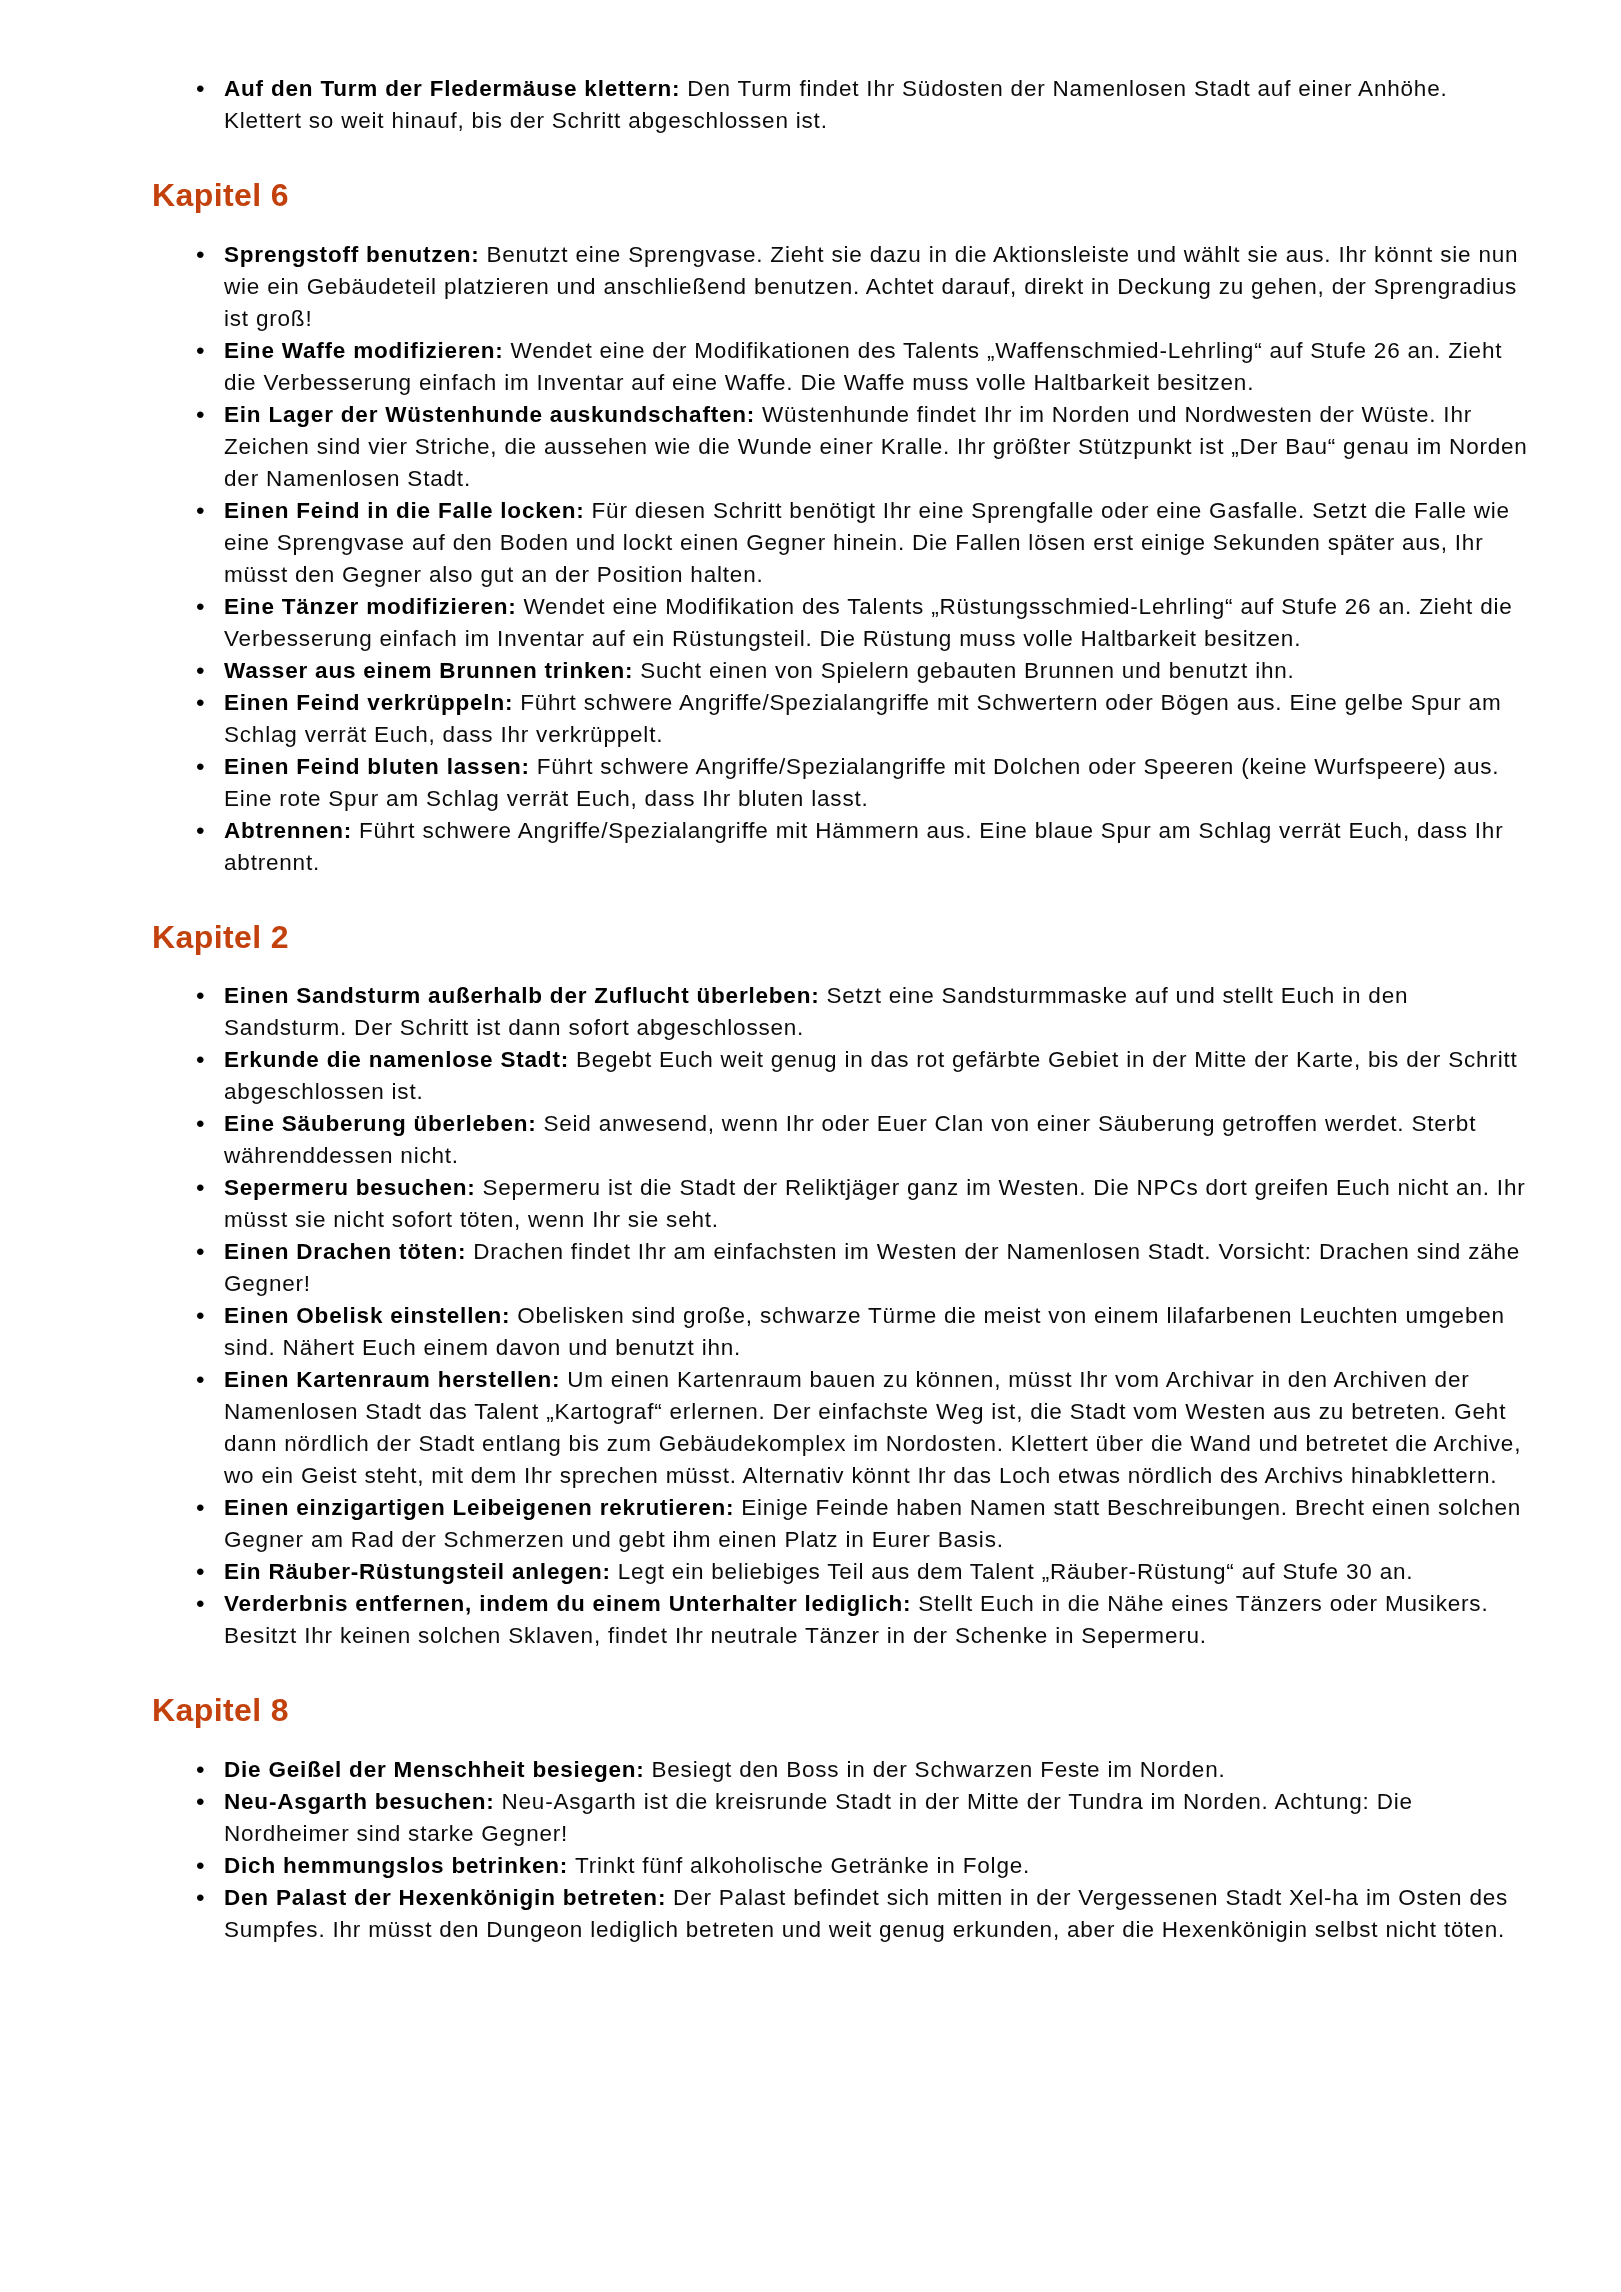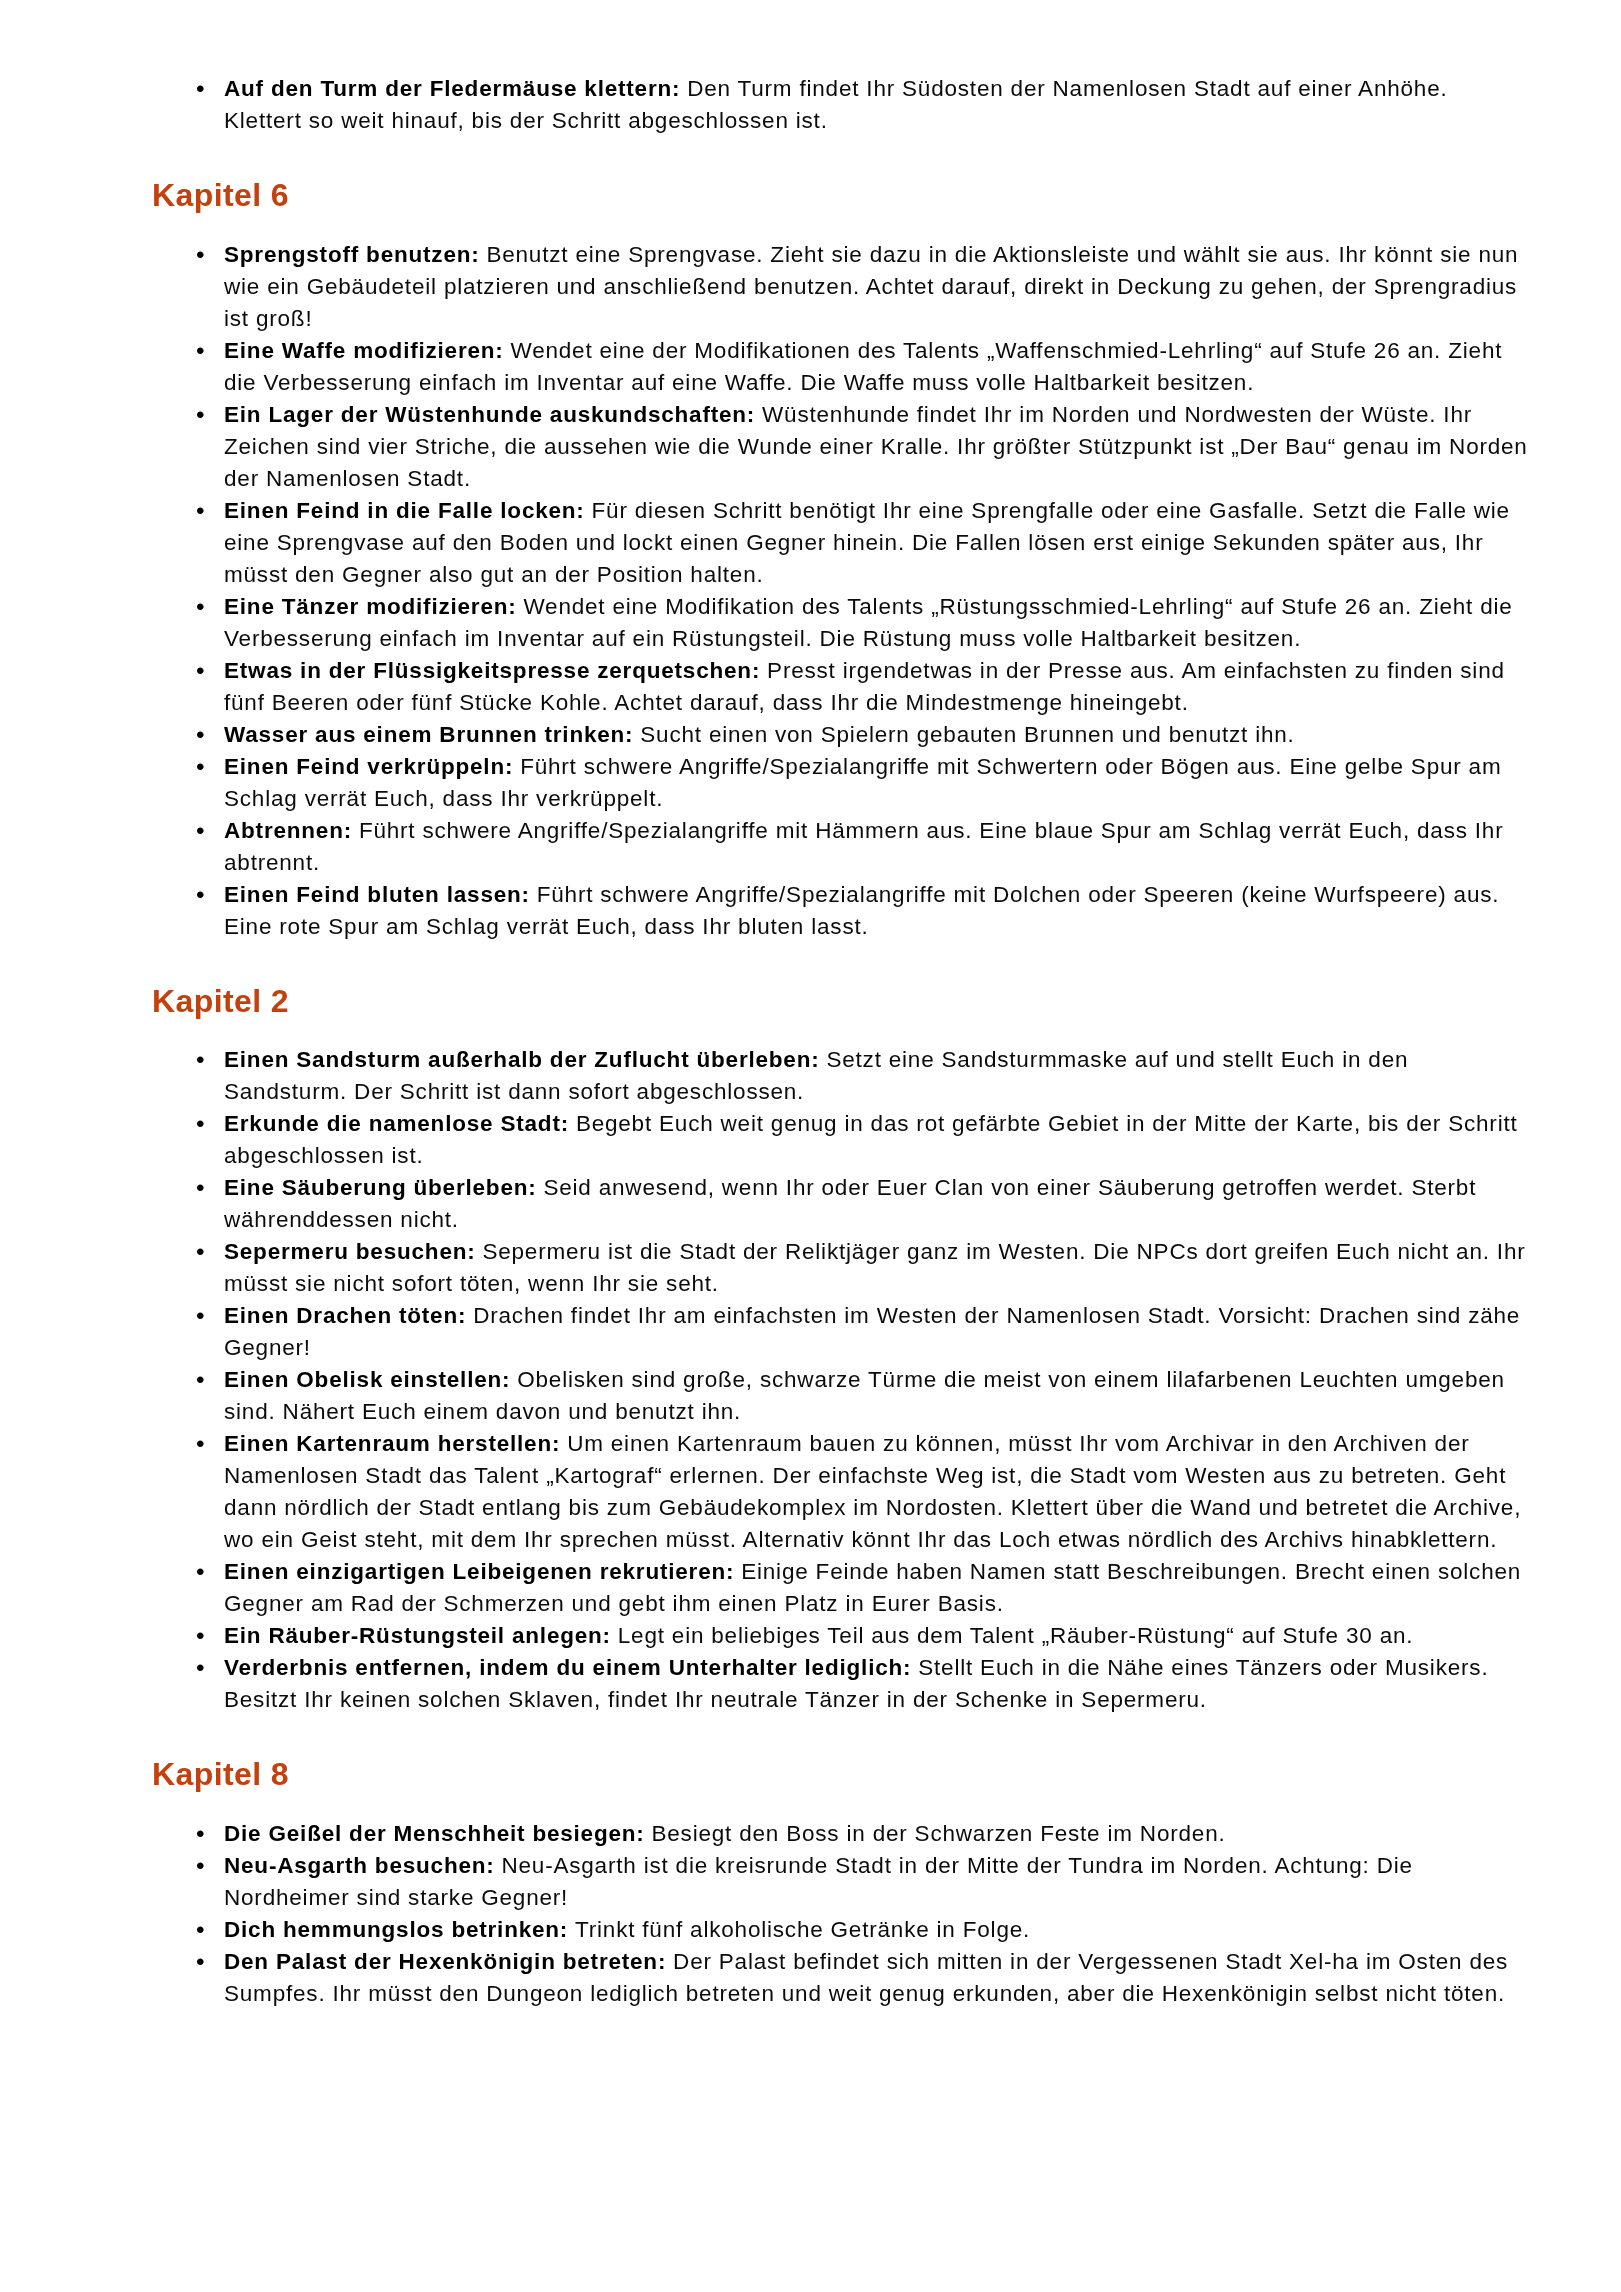--- a/index.html
+++ b/index.html
@@ -78,33 +78,30 @@
           <li>
     <strong class="step-label">Ein Lager der Wüstenhunde auskundschaften:</strong><span class="step-text">Wüstenhunde findet Ihr im Norden und Nordwesten der Wüste. Ihr Zeichen sind vier Striche, die aussehen wie die Wunde einer Kralle. Ihr größter Stützpunkt ist „Der Bau“ genau im Norden der Namenlosen Stadt.</span>
   </li>
           <li>
     <strong class="step-label">Einen Feind in die Falle locken:</strong><span class="step-text">Für diesen Schritt benötigt Ihr eine Sprengfalle oder eine Gasfalle. Setzt die Falle wie eine Sprengvase auf den Boden und lockt einen Gegner hinein. Die Fallen lösen erst einige Sekunden später aus, Ihr müsst den Gegner also gut an der Position halten.</span>
   </li>
           <li>
     <strong class="step-label">Eine Tänzer modifizieren:</strong><span class="step-text">Wendet eine Modifikation des Talents „Rüstungsschmied-Lehrling“ auf Stufe 26 an. Zieht die Verbesserung einfach im Inventar auf ein Rüstungsteil. Die Rüstung muss volle Haltbarkeit besitzen.</span>
   </li>
           <li>
-    <strong class="step-label">Etwas in der Flüssigkeitspresse zerquetschen:</strong><span class="step-text">Presst irgendetwas in der Presse aus. Am einfachsten zu finden sind fünf Beeren oder fünf Stücke Kohle. Achtet darauf, dass Ihr die Mindestmenge hineingebt.</span>
-  </li>
-          <li>
     <strong class="step-label">Wasser aus einem Brunnen trinken:</strong><span class="step-text">Sucht einen von Spielern gebauten Brunnen und benutzt ihn.</span>
   </li>
           <li>
     <strong class="step-label">Einen Feind verkrüppeln:</strong><span class="step-text">Führt schwere Angriffe/Spezialangriffe mit Schwertern oder Bögen aus. Eine gelbe Spur am Schlag verrät Euch, dass Ihr verkrüppelt.</span>
   </li>
           <li>
-    <strong class="step-label">Abtrennen:</strong><span class="step-text">Führt schwere Angriffe/Spezialangriffe mit Hämmern aus. Eine blaue Spur am Schlag verrät Euch, dass Ihr abtrennt.</span>
+    <strong class="step-label">Einen Feind bluten lassen:</strong><span class="step-text">Führt schwere Angriffe/Spezialangriffe mit Dolchen oder Speeren (keine Wurfspeere) aus. Eine rote Spur am Schlag verrät Euch, dass Ihr bluten lasst.</span>
   </li>
           <li>
-    <strong class="step-label">Einen Feind bluten lassen:</strong><span class="step-text">Führt schwere Angriffe/Spezialangriffe mit Dolchen oder Speeren (keine Wurfspeere) aus. Eine rote Spur am Schlag verrät Euch, dass Ihr bluten lasst.</span>
+    <strong class="step-label">Abtrennen:</strong><span class="step-text">Führt schwere Angriffe/Spezialangriffe mit Hämmern aus. Eine blaue Spur am Schlag verrät Euch, dass Ihr abtrennt.</span>
   </li>
         </ul>
   </section>
       <section>
     <h2 class="section-title">Kapitel 2</h2>
     <ul class="step-list">
           <li>
     <strong class="step-label">Einen Sandsturm außerhalb der Zuflucht überleben:</strong><span class="step-text">Setzt eine Sandsturmmaske auf und stellt Euch in den Sandsturm. Der Schritt ist dann sofort abgeschlossen.</span>
   </li>
           <li>

